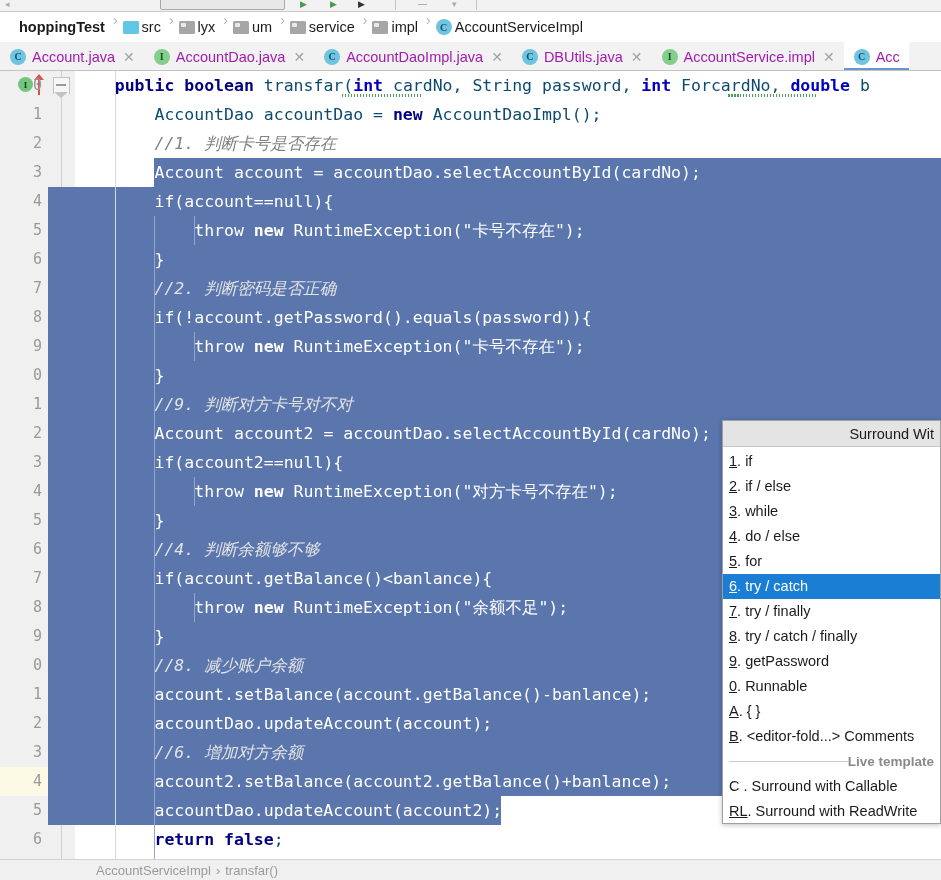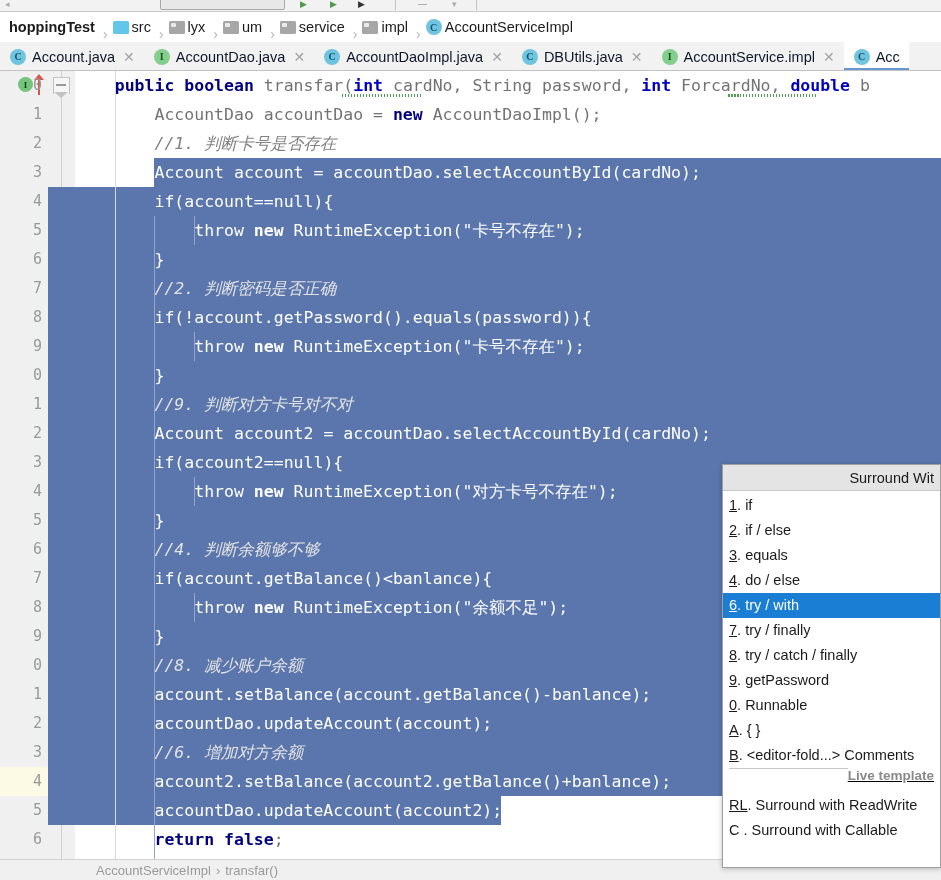--- a/index.html
+++ b/index.html
@@ -19,22 +19,22 @@
   .tb-btn {
     position: absolute; top: -10px; height: 20px;
     background: #e8e8e8; border: 1px solid #a8a8a8; border-radius: 2px;
   }
   .tb-ico { position: absolute; top: 0px; font-size: 9px; line-height: 9px; color: #4a9a4a; }
   .tb-sep { position: absolute; top: -2px; width: 1px; height: 12px; background: #c4c4c4; }
 
   
   .crumbbar {
     position: absolute; top: 12px; left: 0; width: 941px; height: 30px;
-    background: #ffffff; display: flex; align-items: flex-end;
-    padding-left: 4px; overflow: hidden; white-space: nowrap;
+    background: #ffffff; display: flex; align-items: flex-start;
+    padding-left: 14px; overflow: hidden; white-space: nowrap;
   }
   .crumb { display: flex; align-items: center; height: 30px; padding: 0 2px; }
   .crumb-label { font-size: 14.5px; color: #1b1b1b; padding: 0 3px; }
   .crumb-label.bold { font-weight: bold; }
   .crumb-sep { color: #b4b4b4; font-size: 14px; padding: 0 3px; }
   .ic-folder {
     width: 16px; height: 13px; border-radius: 1.5px; background: #a6a6a6;
     position: relative; flex: 0 0 auto;
   }
   .ic-folder::before {
@@ -65,21 +65,21 @@
   .tab {
     display: flex; align-items: center; gap: 6px;
     padding: 0 9px 0 10px; height: 29px; flex: 0 0 auto;
     background: #f2f2f2; position: relative;
   }
   .tab.active { background: #ffffff; }
   .tab.active::after {
     content: ""; position: absolute; left: 0; right: 0; bottom: 0;
     height: 3px; background: #6897d0;
   }
-  .tab-label { font-size: 14.5px; color: #0f172a; }
+  .tab-label { font-size: 14.5px; color: #a21caf; }
   .tab-close {
     font-size: 14px; color: #a2a2a2; line-height: 1;
     padding-left: 2px; font-family: "DejaVu Sans", sans-serif;
   }
 
   
   .editor {
     position: absolute; top: 71px; left: 0; width: 941px; height: 788px;
     background: #ffffff; overflow: hidden;
   }
@@ -115,21 +115,21 @@
   
   .selbox { position: absolute; background: #5a76ad; z-index: 1; }
 
   
   .caretline-gutter {
     position: absolute; left: 0; width: 48px; height: 29px; background: #fcf9e4;
   }
 
   
   .kw  { color: #000080; font-weight: bold; }
-  .plain { color: #737373; }
+  .plain { color: #0c4a6e; }
   .cmt { color: #808080; font-style: italic; }
   .sel-txt { color: #ffffff; }
   .sel-kw  { color: #ffffff; font-weight: bold; }
   .sel-cmt { color: #e3e3e3; font-style: italic; }
   .sel-str { color: #ffffff; }
 
   
   .indent-guide {
     position: absolute; width: 1px; background: #d8d8d8; z-index: 3;
   }
@@ -167,39 +167,39 @@
   }
   .override-ico .shaft { position: absolute; left: 4px; top: 3px; width: 2px; height: 18px; background: #d9534f; }
   .override-ico .head {
     position: absolute; left: 0px; top: 0px; width: 0; height: 0;
     border-left: 5px solid transparent; border-right: 5px solid transparent;
     border-bottom: 6px solid #d9534f;
   }
 
   
   .popup {
-    position: absolute; left: 722px; top: 464px; width: 219px; height: 404px;
+    position: absolute; left: 722px; top: 420px; width: 219px; height: 404px;
     background: #ffffff; border: 1px solid #a0a0a0; z-index: 40;
     overflow: hidden; box-shadow: 0 1px 5px rgba(0,0,0,0.25);
   }
   .popup-header {
     height: 26px; background: #e4e4e4; border-bottom: 1px solid #c8c8c8;
     display: flex; align-items: center; justify-content: flex-end;
     padding-right: 6px; font-size: 14.5px; color: #1b1b1b;
   }
   .popup-list { padding-top: 2px; }
   .pitem {
     height: 25px; line-height: 25px; padding-left: 6px;
     font-size: 14.5px; color: #1b1b1b; white-space: nowrap; overflow: hidden;
   }
   .pitem.selected { background: #1a7fd4; color: #ffffff; }
   .mn { text-decoration: underline; }
   .psep {
-    display: flex; 
-    height: 25px; padding: 0 6px; justify-content: flex-end; text-decoration: underline;
+    display: flex; align-items: center; 
+    height: 25px; padding: 0 6px; justify-content: flex-end;
   }
   .psep .rule { flex: 1 1 auto; height: 1px; background: #c9c9c9; }
   .psep .lbl { font-size: 13.5px; color: #8a8a8a; font-weight: bold; white-space: nowrap; }
 
   
   .bottombar {
     position: absolute; top: 859px; left: 0; width: 941px; height: 21px;
     background: #f0f0f0; border-top: 1px solid #d2d2d2;
     display: flex; align-items: center; padding-left: 96px;
     font-size: 13px; color: #9a9a9a; gap: 5px; white-space: nowrap;
@@ -409,35 +409,36 @@
         <div class="indent-guide onsel" style="left: 118.8px; top: 406px; height: 29px;"></div>
         <div class="indent-guide onsel" style="left: 118.8px; top: 522px; height: 29px;"></div>
       </div>
 </div>
 
 <div class="popup">
   <div class="popup-header">Surround Wit</div>
   <div class="popup-list" id="popuplist">
         <div class="pitem"><span class="mn">1</span><span>. if</span></div>
         <div class="pitem"><span class="mn">2</span><span>. if / else</span></div>
-        <div class="pitem"><span class="mn">3</span><span>. equals</span></div>
+        <div class="pitem"><span class="mn">3</span><span>. while</span></div>
         <div class="pitem"><span class="mn">4</span><span>. do / else</span></div>
-        <div class="pitem selected"><span class="mn">6</span><span>. try / with</span></div>
+        <div class="pitem"><span class="mn">5</span><span>. for</span></div>
+        <div class="pitem selected"><span class="mn">6</span><span>. try / catch</span></div>
         <div class="pitem"><span class="mn">7</span><span>. try / finally</span></div>
         <div class="pitem"><span class="mn">8</span><span>. try / catch / finally</span></div>
         <div class="pitem"><span class="mn">9</span><span>. getPassword</span></div>
         <div class="pitem"><span class="mn">0</span><span>. Runnable</span></div>
         <div class="pitem"><span class="mn">A</span><span>. { }</span></div>
         <div class="pitem"><span class="mn">B</span><span>. &lt;editor-fold...&gt; Comments</span></div>
         <div class="psep">
           <div class="rule"></div>
           <div class="lbl">Live template</div>
         </div>
+        <div class="pitem"><span>C . Surround with Callable</span></div>
         <div class="pitem"><span class="mn">RL</span><span>. Surround with ReadWrite</span></div>
-        <div class="pitem"><span>C . Surround with Callable</span></div>
       </div>
 </div>
 
 <div class="bottombar" id="bottombar">
       <span>AccountServiceImpl</span>
       <span>›</span>
       <span>transfar()</span>
     </div>
 
 </div>

